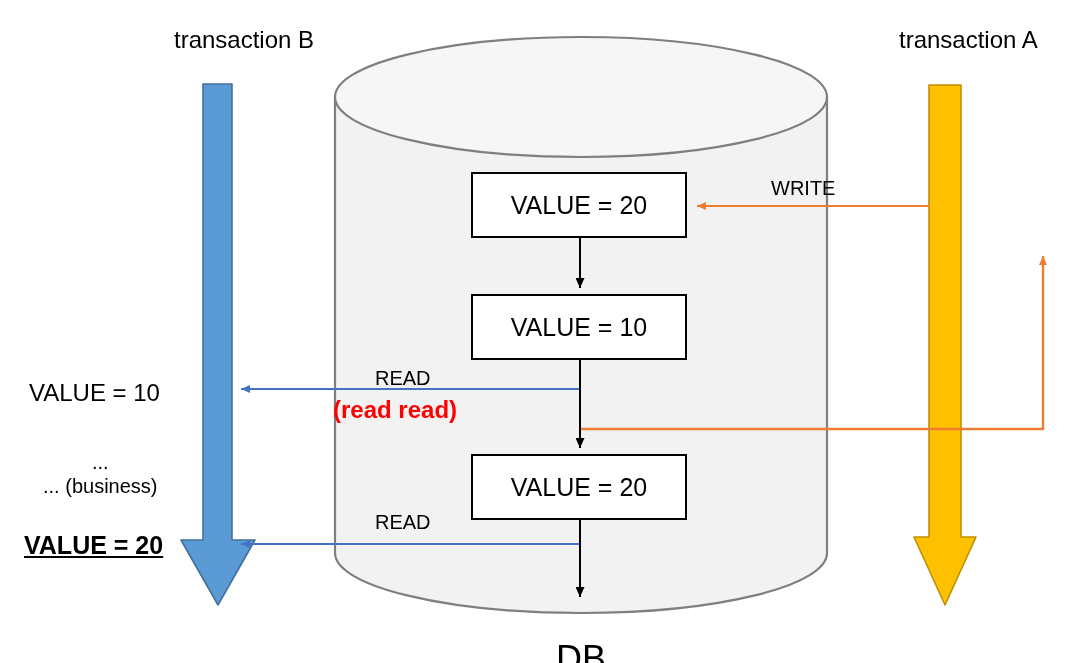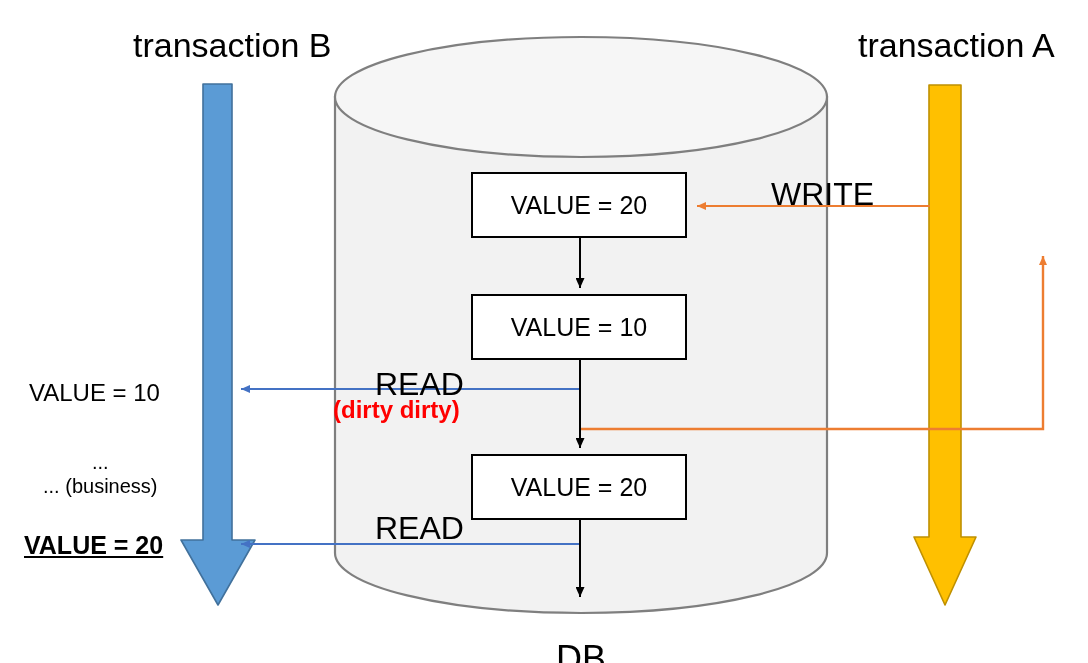--- a/index.html
+++ b/index.html
@@ -24,27 +24,28 @@
     width: 1088px;
     height: 663px;
   }
   .lbl {
     position: absolute;
     white-space: nowrap;
     color: #000000;
     line-height: 1;
   }
   .lbl-title {
-    font-size: 34px;
+    font-size: 24px;
+    margin-left: 41px;
   }
   .lbl-box {
     font-size: 25px;
   }
   .lbl-edge {
-    font-size: 32px;
+    font-size: 20px;
   }
   .lbl-side {
     font-size: 24px;
   }
   .lbl-dirty {
     font-size: 24px;
     font-weight: bold;
     color: #FF0000;
   }
   .lbl-small {
@@ -135,21 +136,21 @@
   </div>
   <div class="value-box" style="left:471px; top:294px; width:216px; height:66px;">
     <span class="lbl-box">VALUE = 10</span>
   </div>
   <div class="value-box" style="left:471px; top:454px; width:216px; height:66px;">
     <span class="lbl-box">VALUE = 20</span>
   </div>
 
   <div class="lbl lbl-edge" style="left:771px; top:178px;">WRITE</div>
   <div class="lbl lbl-edge" style="left:375px; top:368px;">READ</div>
-  <div class="lbl lbl-dirty" style="left:333px; top:398px;">(dirty dirty)</div>
+  <div class="lbl lbl-dirty" style="left:333px; top:398px;">(read read)</div>
   <div class="lbl lbl-edge" style="left:375px; top:512px;">READ</div>
 
   <div class="lbl lbl-side" style="left:29px; top:381px;">VALUE = 10</div>
   <div class="lbl lbl-small" style="left:92px; top:452px;">...</div>
   <div class="lbl lbl-small" style="left:43px; top:476px;text-align:right;">... (business)</div>
   <div class="lbl lbl-strong" style="left:24px; top:533px;">VALUE = 20</div>
 
   <div class="lbl lbl-db" style="left:556px; top:625px;">DB</div>
 
 </div>

